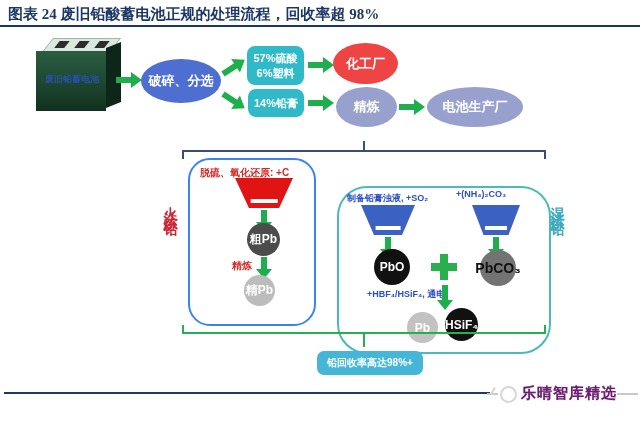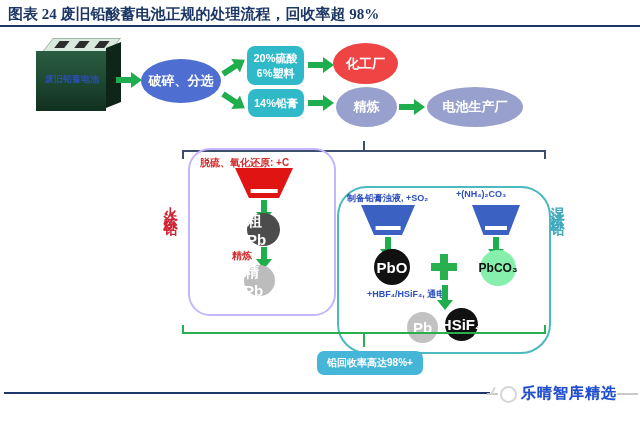--- a/index.html
+++ b/index.html
@@ -40,51 +40,51 @@
   .arr-d .shaft { position:absolute; left:5px; top:0; width:6px; height:13px; background:#1fae4d; }
   .arr-d .head  { position:absolute; left:0; top:12px; width:0; height:0;
                   border-left:8px solid transparent; border-right:8px solid transparent;
                   border-top:10px solid #1fae4d; }
 
   
   .brk { position:absolute; background:#3c4e6e; }
   .brk-g { position:absolute; background:#28b04e; }
 
   
-  .pyro-box { position:absolute; left:188px; top:148px; width:124px; height:164px;
-              border:2px solid #c4b5fd; border-radius:22px;padding-left:20px; }
+  .pyro-box { position:absolute; left:188px; top:158px; width:124px; height:164px;
+              border:2px solid #3b82f6; border-radius:22px; }
   .hydro-box { position:absolute; left:337px; top:158px; width:210px; height:164px;
                border:2px solid #4bb9bd; border-radius:30px;margin-top:28px; }
   .vlabel { position:absolute; writing-mode:vertical-rl; text-orientation:upright;
             font-weight:bold; font-size:14px; letter-spacing:5px; }
 
   .fw { position:absolute; }
   .ftrap { position:absolute; inset:0; clip-path:polygon(0 0,100% 0,76% 100%,24% 100%); }
   .fbar { position:absolute; left:50%; transform:translateX(-50%); bottom:5px; width:46%; height:4px; background:#fff; }
 
   .circle { position:absolute; border-radius:50%; display:flex; align-items:center; justify-content:center;
-            font-weight:bold; font-size:15px; color:#fff; }
+            font-weight:bold; font-size:12px; color:#fff; }
 
   .plus { position:absolute; width:26px; height:26px; }
   .plus .ph { position:absolute; left:0; top:9px; width:26px; height:8px; background:#28b04e; }
   .plus .pv { position:absolute; left:9px; top:0; width:8px; height:26px; background:#28b04e; }
 
   .blue-note { position:absolute; font-size:9px; font-weight:bold; color:#2a4fc0; white-space:nowrap; }
   .red-note  { position:absolute; font-size:10px; font-weight:bold; color:#d42a2a; white-space:nowrap; }
 
   .summary-box { position:absolute; left:317px; top:351px; width:106px; height:24px; background:#46b6d8;
                  border-radius:7px; color:#fff; font-weight:bold; font-size:10px;
                  display:flex; align-items:center; justify-content:center; }
 
   
   .src-rule { position:absolute; left:4px; top:392px; width:486px; height:2px; background:#20376a; }
   .src-text { position:absolute; left:10px; top:398px; font-family:"Liberation Serif","DejaVu Serif",serif;
               font-style:italic; font-size:13px; color:#1c3765; white-space:nowrap; }
   .wm-line { position:absolute; height:2px; background:#c9c9c9; top:393px; }
-  .wm-text { position:absolute; left:521px; top:384px; font-size:15px; font-weight:bold; color:#1d4ed8;
+  .wm-text { position:absolute; left:521px; top:384px; font-size:15px; font-weight:bold; color:#701a75;
              letter-spacing:1px; text-shadow:0 0 1px #aaaaaa; white-space:nowrap; }
   .wm-circ { position:absolute; left:500px; top:386px; width:13px; height:13px; border:2px solid #d6d6d6;
              border-radius:50%; }
   .wm-slash { position:absolute; width:2px; height:8px; background:#d6d6d6; }
 </style>
 </head>
 <body>
 
 <div class="page">
 
@@ -113,21 +113,21 @@
   <div class="arr-r" style="left:223px; top:66px; transform:rotate(-33deg); transform-origin:left center;">
       <span class="shaft"></span>
       <span class="head"></span>
     </div>
   <div class="arr-r" style="left:223px; top:86px; transform:rotate(33deg); transform-origin:left center;">
       <span class="shaft"></span>
       <span class="head"></span>
     </div>
 
   <div class="teal-box" style="left:247px; top:46px; width:57px; height:39px; font-size:11px;">
-    <span>20%硫酸</span>
+    <span>57%硫酸</span>
     <span>6%塑料</span>
   </div>
 
   <div class="arr-r" style="left:308px; top:57px;">
       <span class="shaft"></span>
       <span class="head"></span>
     </div>
 
   <div class="ellipse" style="left:333px; top:43px; width:65px; height:41px; background:#ef4444; font-size:13px;">化工厂</div>
 
@@ -192,21 +192,21 @@
       </div>
     <div class="arr-d" style="left:149px; top:49px;">
         <span class="shaft"></span>
         <span class="head"></span>
       </div>
     <div class="circle" style="left:35px; top:61px; width:36px; height:36px; background:#111111;">PbO</div>
     <div class="plus" style="left:92px; top:66px;">
         <span class="ph"></span>
         <span class="pv"></span>
       </div>
-    <div class="circle" style="left:141px; top:62px; width:36px; height:36px; background:#86efac; color:#111; font-size:12px;">PbCO₃</div>
+    <div class="circle" style="left:141px; top:62px; width:36px; height:36px; background:#737373; color:#111; font-size:14px;">PbCO₃</div>
     <div class="blue-note" style="left:28px; top:100px;">+HBF₄/HSiF₄, 通电</div>
     <div class="arr-d" style="left:98px; top:97px; height:26px;">
         <span class="shaft" style="height:16px;"></span>
         <span class="head" style="top:15px;"></span>
       </div>
     <div class="circle" style="left:68px; top:124px; width:31px; height:31px; background:#c2c2c2;">Pb</div>
     <div class="circle" style="left:106px; top:120px; width:33px; height:33px; background:#111111;">HSiF₄</div>
   </div>
 
   <div class="vlabel" style="left:549px; top:196px; color:#3fa9bd;">湿法炼铅</div>

